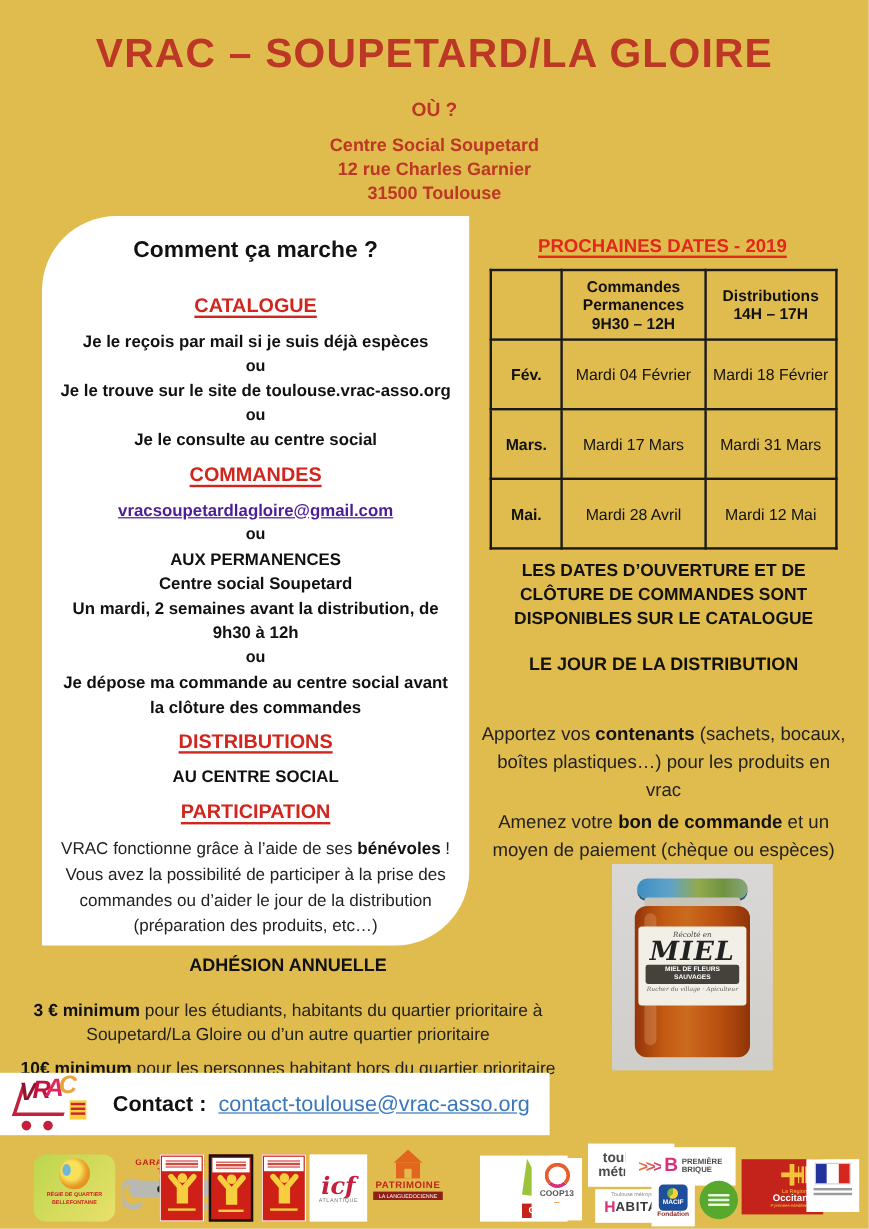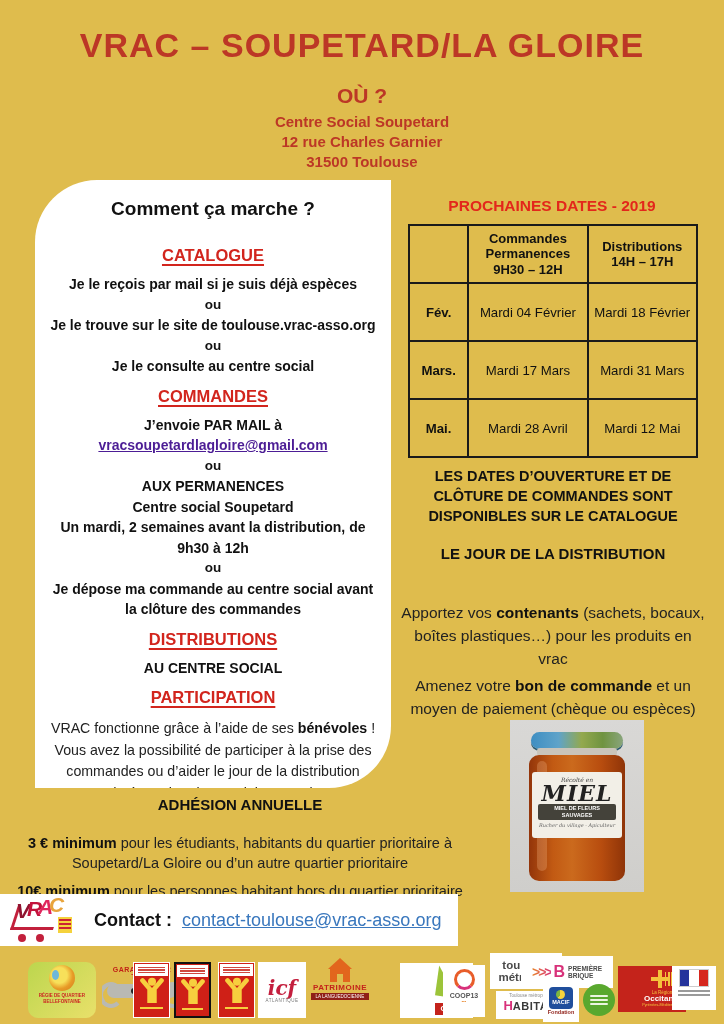--- a/index.html
+++ b/index.html
@@ -3,41 +3,41 @@
 <meta charset="utf-8">
 <style>
   html,body{margin:0;padding:0;}
   body{font-family:"Liberation Sans",sans-serif;-webkit-font-smoothing:antialiased;}
   #page{position:relative;width:724px;height:1024px;background:#dfbc4d;overflow:hidden;}
 
   
   .title{position:absolute;top:26px;left:0;width:100%;text-align:center;
          font-size:34px;font-weight:bold;letter-spacing:1px;color:#bc3726;}
   .where{position:absolute;top:84px;left:0;width:100%;text-align:center;
-         font-size:21px;font-weight:bold;color:#bc3726;}
+         font-size:16px;font-weight:bold;color:#bc3726;}
   .addr{position:absolute;left:0;width:100%;text-align:center;
         font-size:15px;font-weight:bold;color:#bc3726;line-height:20px;}
 
   
   .howbox{position:absolute;left:35px;top:180px;width:356px;height:608px;background:#ffffff;
           border-radius:62px 0 62px 0;overflow:hidden;padding:14px 14px 0 14px;box-sizing:border-box;
           text-align:center;color:#111;}
   .howbox h2{margin:4px 0 16px 0;font-size:19px;color:#111;}
   .sec-head{display:inline-block;margin:10px 0 9px 0;font-size:16.5px;font-weight:bold;color:#d2251d;
             text-decoration:underline;text-decoration-thickness:2px;text-underline-offset:3px;}
   .b-line{font-size:14px;font-weight:bold;line-height:20.5px;margin:0;}
   .ou{font-size:13.5px;font-weight:bold;line-height:20.5px;margin:0;}
   .mail-link{font-size:14px;font-weight:bold;color:#4c1d95;text-decoration:underline;line-height:20.5px;cursor:pointer;}
   .part-p{font-size:14.2px;font-weight:normal;line-height:21.5px;margin:2px 0 0 0;color:#222;}
   .part-p b{font-weight:bold;color:#111;}
 
   
   .dates-title{position:absolute;left:404px;top:197px;width:296px;text-align:center;
                font-size:15.5px;font-weight:bold;color:#e3271b;}
-  .dates-title span{text-decoration-thickness:2px;text-underline-offset:3px;}
+  .dates-title span{text-decoration:underline;text-decoration-thickness:2px;text-underline-offset:3px;}
   table.dates{position:absolute;left:408px;top:224px;width:290px;border-collapse:collapse;}
   table.dates td,table.dates th{border:2px solid #1a1a1a;color:#111;padding:2px 3px;text-align:center;vertical-align:middle;}
   table.dates th{font-size:13px;font-weight:bold;line-height:15.5px;height:52px;}
   table.dates td{font-size:13.2px;font-weight:normal;height:52px;margin-left:16px;}
   table.dates td.month{font-weight:bold;}
   .col-m{width:58px;} .col-c{width:122px;} .col-d{width:110px;}
 
   .note{position:absolute;left:402px;top:466px;width:302px;text-align:center;
         font-size:14.5px;font-weight:bold;color:#111;line-height:20px;}
   .jour-head{position:absolute;left:402px;top:545px;width:302px;text-align:center;
@@ -189,21 +189,20 @@
     <h2>Comment ça marche ?</h2>
 
     <div><span class="sec-head">CATALOGUE</span></div>
     <p class="b-line">Je le reçois par mail si je suis déjà espèces</p>
     <p class="ou">ou</p>
     <p class="b-line">Je le trouve sur le site de toulouse.vrac-asso.org</p>
     <p class="ou">ou</p>
     <p class="b-line">Je le consulte au centre social</p>
 
     <div><span class="sec-head">COMMANDES</span></div>
-    <p class="b-line">J’envoie PAR MAIL  à</p>
     <p class="b-line"><a class="mail-link">vracsoupetardlagloire@gmail.com</a></p>
     <p class="ou">ou</p>
     <p class="b-line">AUX PERMANENCES</p>
     <p class="b-line">Centre social Soupetard</p>
     <p class="b-line">Un mardi, 2 semaines avant la distribution, de 9h30 à 12h</p>
     <p class="ou">ou</p>
     <p class="b-line">Je dépose ma commande au centre social avant la clôture des commandes</p>
 
     <div><span class="sec-head">DISTRIBUTIONS</span></div>
     <p class="b-line">AU CENTRE SOCIAL</p>

